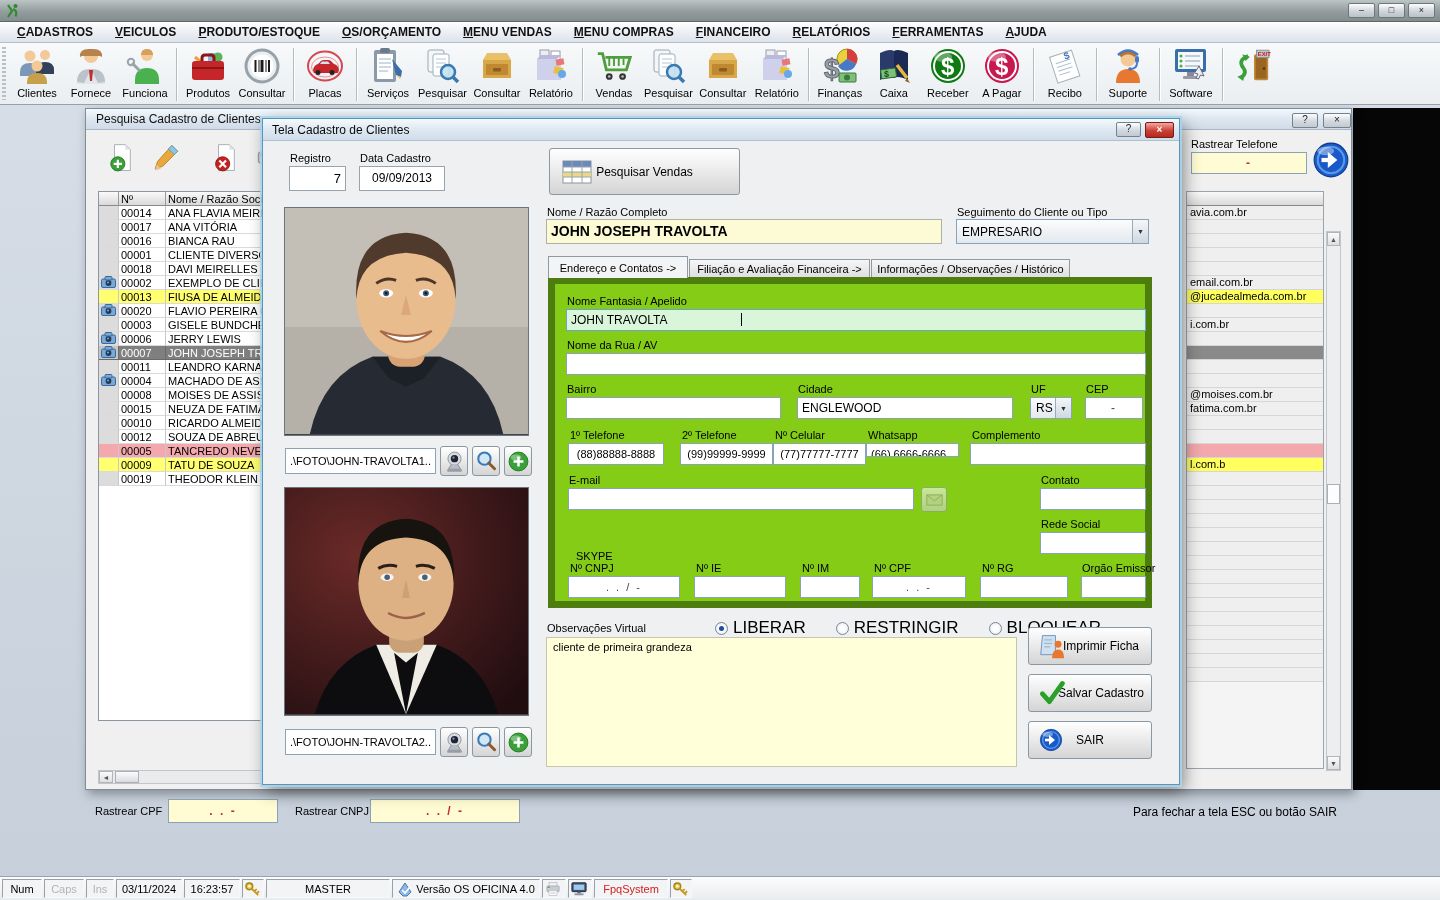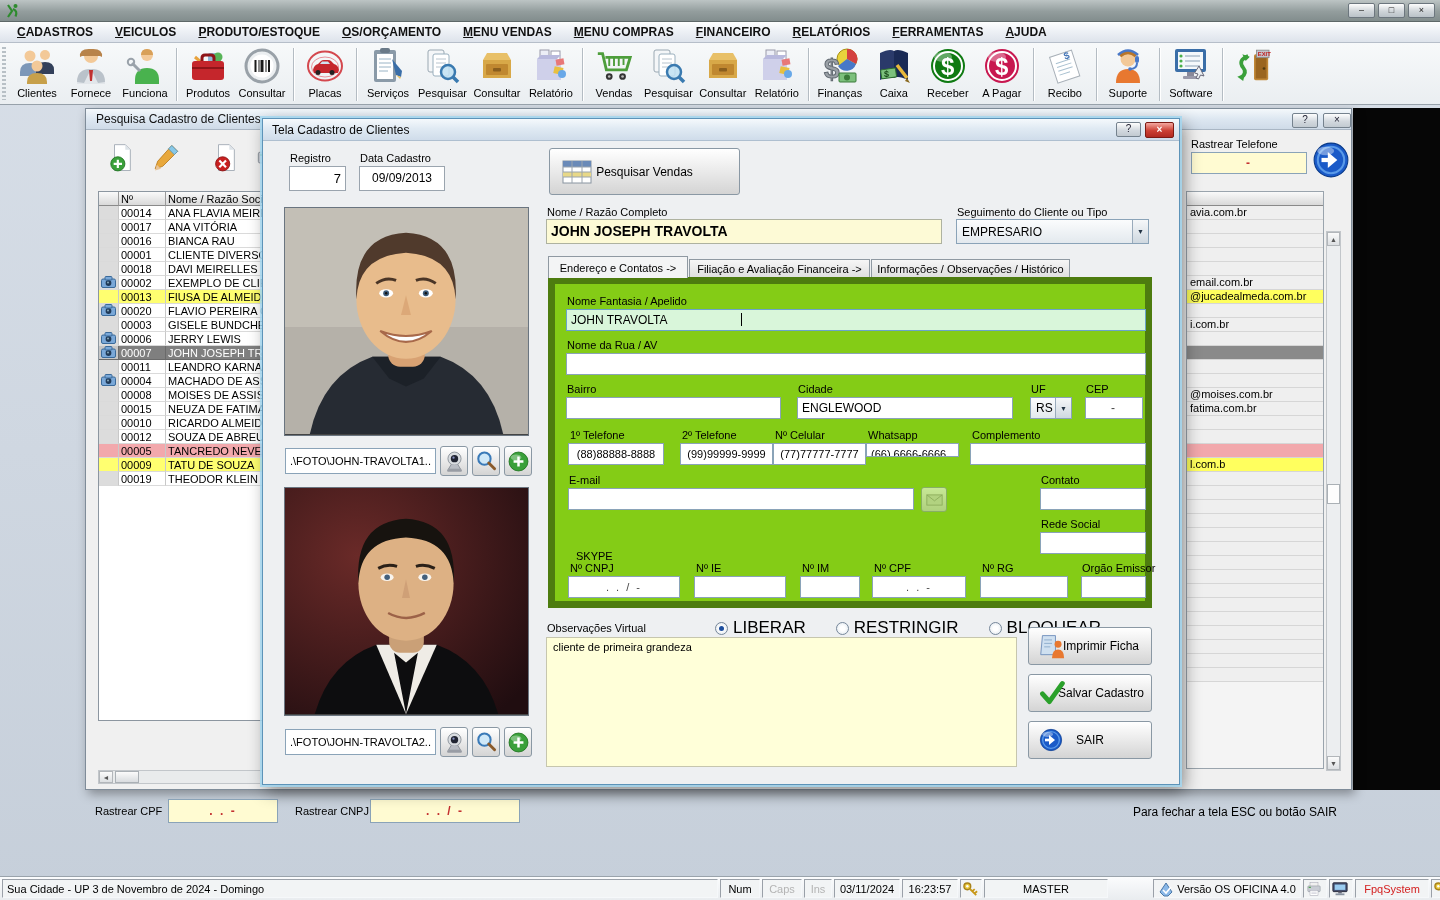--- a/index.html
+++ b/index.html
@@ -967,23 +967,20 @@
     </div>
   </div>
 
   <div class="smalllabel footer-el" style="left:95px;top:805px;">Rastrear CPF</div>
   <div class="inpbox yellow redmask footer-el" style="left:168px;top:799px;width:110px;height:24px;line-height:20px;">.   .   -</div>
   <div class="smalllabel footer-el" style="left:295px;top:805px;">Rastrear CNPJ</div>
   <div class="inpbox yellow redmask footer-el" style="left:370px;top:799px;width:150px;height:24px;line-height:20px;">.   .   /   -</div>
   <div class="smalllabel footer-el" style="right:103px;top:805px;left:auto;font-size:12px;">Para fechar a tela ESC ou botão SAIR</div>
 
   <div id="statusbar">
-      <div class="seg left" style="width: 716px;">
-        <span>Sua Cidade - UP  3 de Novembro de 2024 - Domingo</span>
-      </div>
       <div class="seg" style="width: 40px;">
         <span>Num</span>
       </div>
       <div class="seg dim" style="width: 40px;">
         <span>Caps</span>
       </div>
       <div class="seg dim" style="width: 28px;">
         <span>Ins</span>
       </div>
       <div class="seg" style="width: 66px;">
@@ -997,21 +994,21 @@
           <svg viewBox="0 0 18 18">
             <circle cx="6" cy="6" r="3.8" fill="#e8c83c" stroke="#a8821a" stroke-width="1.6"></circle>
             <circle cx="6" cy="6" r="1.4" fill="#fff"></circle>
             <path d="M9 9l7 7M14 14l3-2.5M11.5 11.5l2.8-2.3" stroke="#c8981a" stroke-width="2"></path>
           </svg>
         </span>
       </div>
       <div class="seg" style="width: 124px;">
         <span>MASTER</span>
       </div>
-      <div class="seg" style="width: 148px; margin-left: 43px;">
+      <div class="seg" style="width: 148px;">
         <span class="icon">
           <svg viewBox="0 0 16 16">
             <path d="M2 11l6-9 6 9-4 4H6z" fill="#8ab8e8" stroke="#4a78a8"></path>
             <path d="M5 9l3 3 5-6" stroke="#fff" stroke-width="1.6" fill="none"></path>
           </svg>
         </span>
         <span>Versão OS OFICINA 4.0</span>
       </div>
       <div class="seg" style="width: 24px;">
         <span class="icon">

